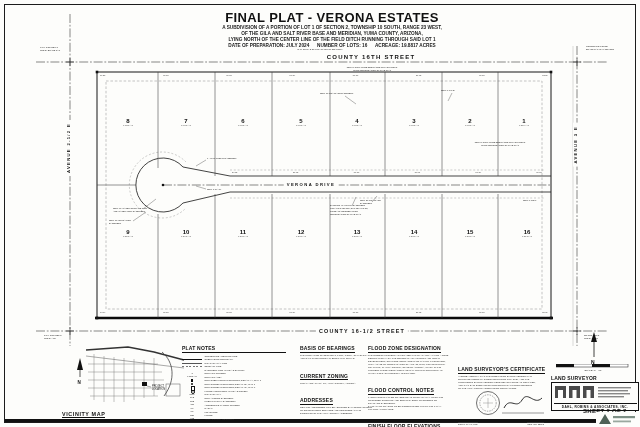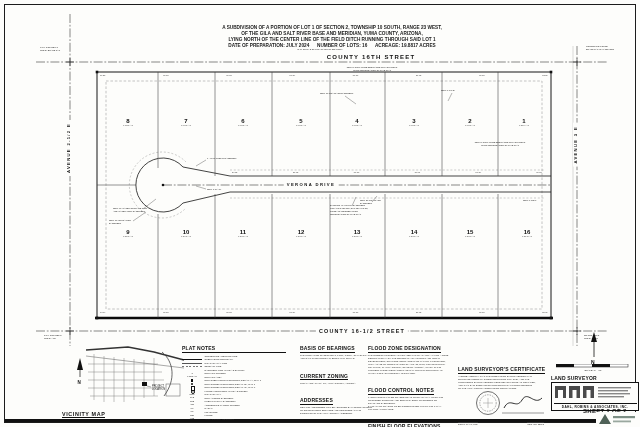--- a/index.html
+++ b/index.html
@@ -134,20 +134,21 @@
     <rect class="s-mark" x="95.7" y="316.7" width="2.6" height="2.6"></rect>
     <rect class="s-mark" x="549.7" y="316.7" width="2.6" height="2.6"></rect>
     <g stroke="#222" stroke-width=".6">
       <path d="M66,62 H74 M70,58 V66"></path>
       <path d="M573,62 H581 M577,58 V66"></path>
       <path d="M66,331 H74 M70,327 V335"></path>
       <path d="M573,331 H581 M577,327 V335"></path>
     </g>
   </svg>
 
+  <div class="abs ctr title" style="left:332px;top:10px">FINAL PLAT - VERONA ESTATES</div>
   <div class="abs ctr subtitle" style="left:332px;top:25px">A SUBDIVISION OF A PORTION OF LOT 1 OF SECTION 2, TOWNSHIP 10 SOUTH, RANGE 23 WEST,</div>
   <div class="abs ctr subtitle" style="left:332px;top:31px">OF THE GILA AND SALT RIVER BASE AND MERIDIAN, YUMA COUNTY, ARIZONA,</div>
   <div class="abs ctr subtitle" style="left:332px;top:37px">LYING NORTH OF THE CENTER LINE OF THE FIELD DITCH RUNNING THROUGH SAID LOT 1</div>
   <div class="abs ctr subtitle" style="left:332px;top:43px">DATE OF PREPARATION: JULY 2024      NUMBER OF LOTS: 16      ACREAGE: 19.8817 ACRES</div>
 
   <div class="abs ctr street" style="left:371px;top:53.5px">COUNTY 16TH STREET</div>
   <div class="abs ctr street on-line" style="left:362px;top:328px;font-size:5.4px">COUNTY 16-1/2 STREET</div>
   <div class="abs street small ctr" style="left:311px;top:182px">VERONA DRIVE</div>
   <div class="abs vstreet" style="left:66px;top:120px">AVENUE 2-1/2 E</div>
   <div class="abs vstreet" style="left:572.5px;top:123px">AVENUE 3 E</div>

